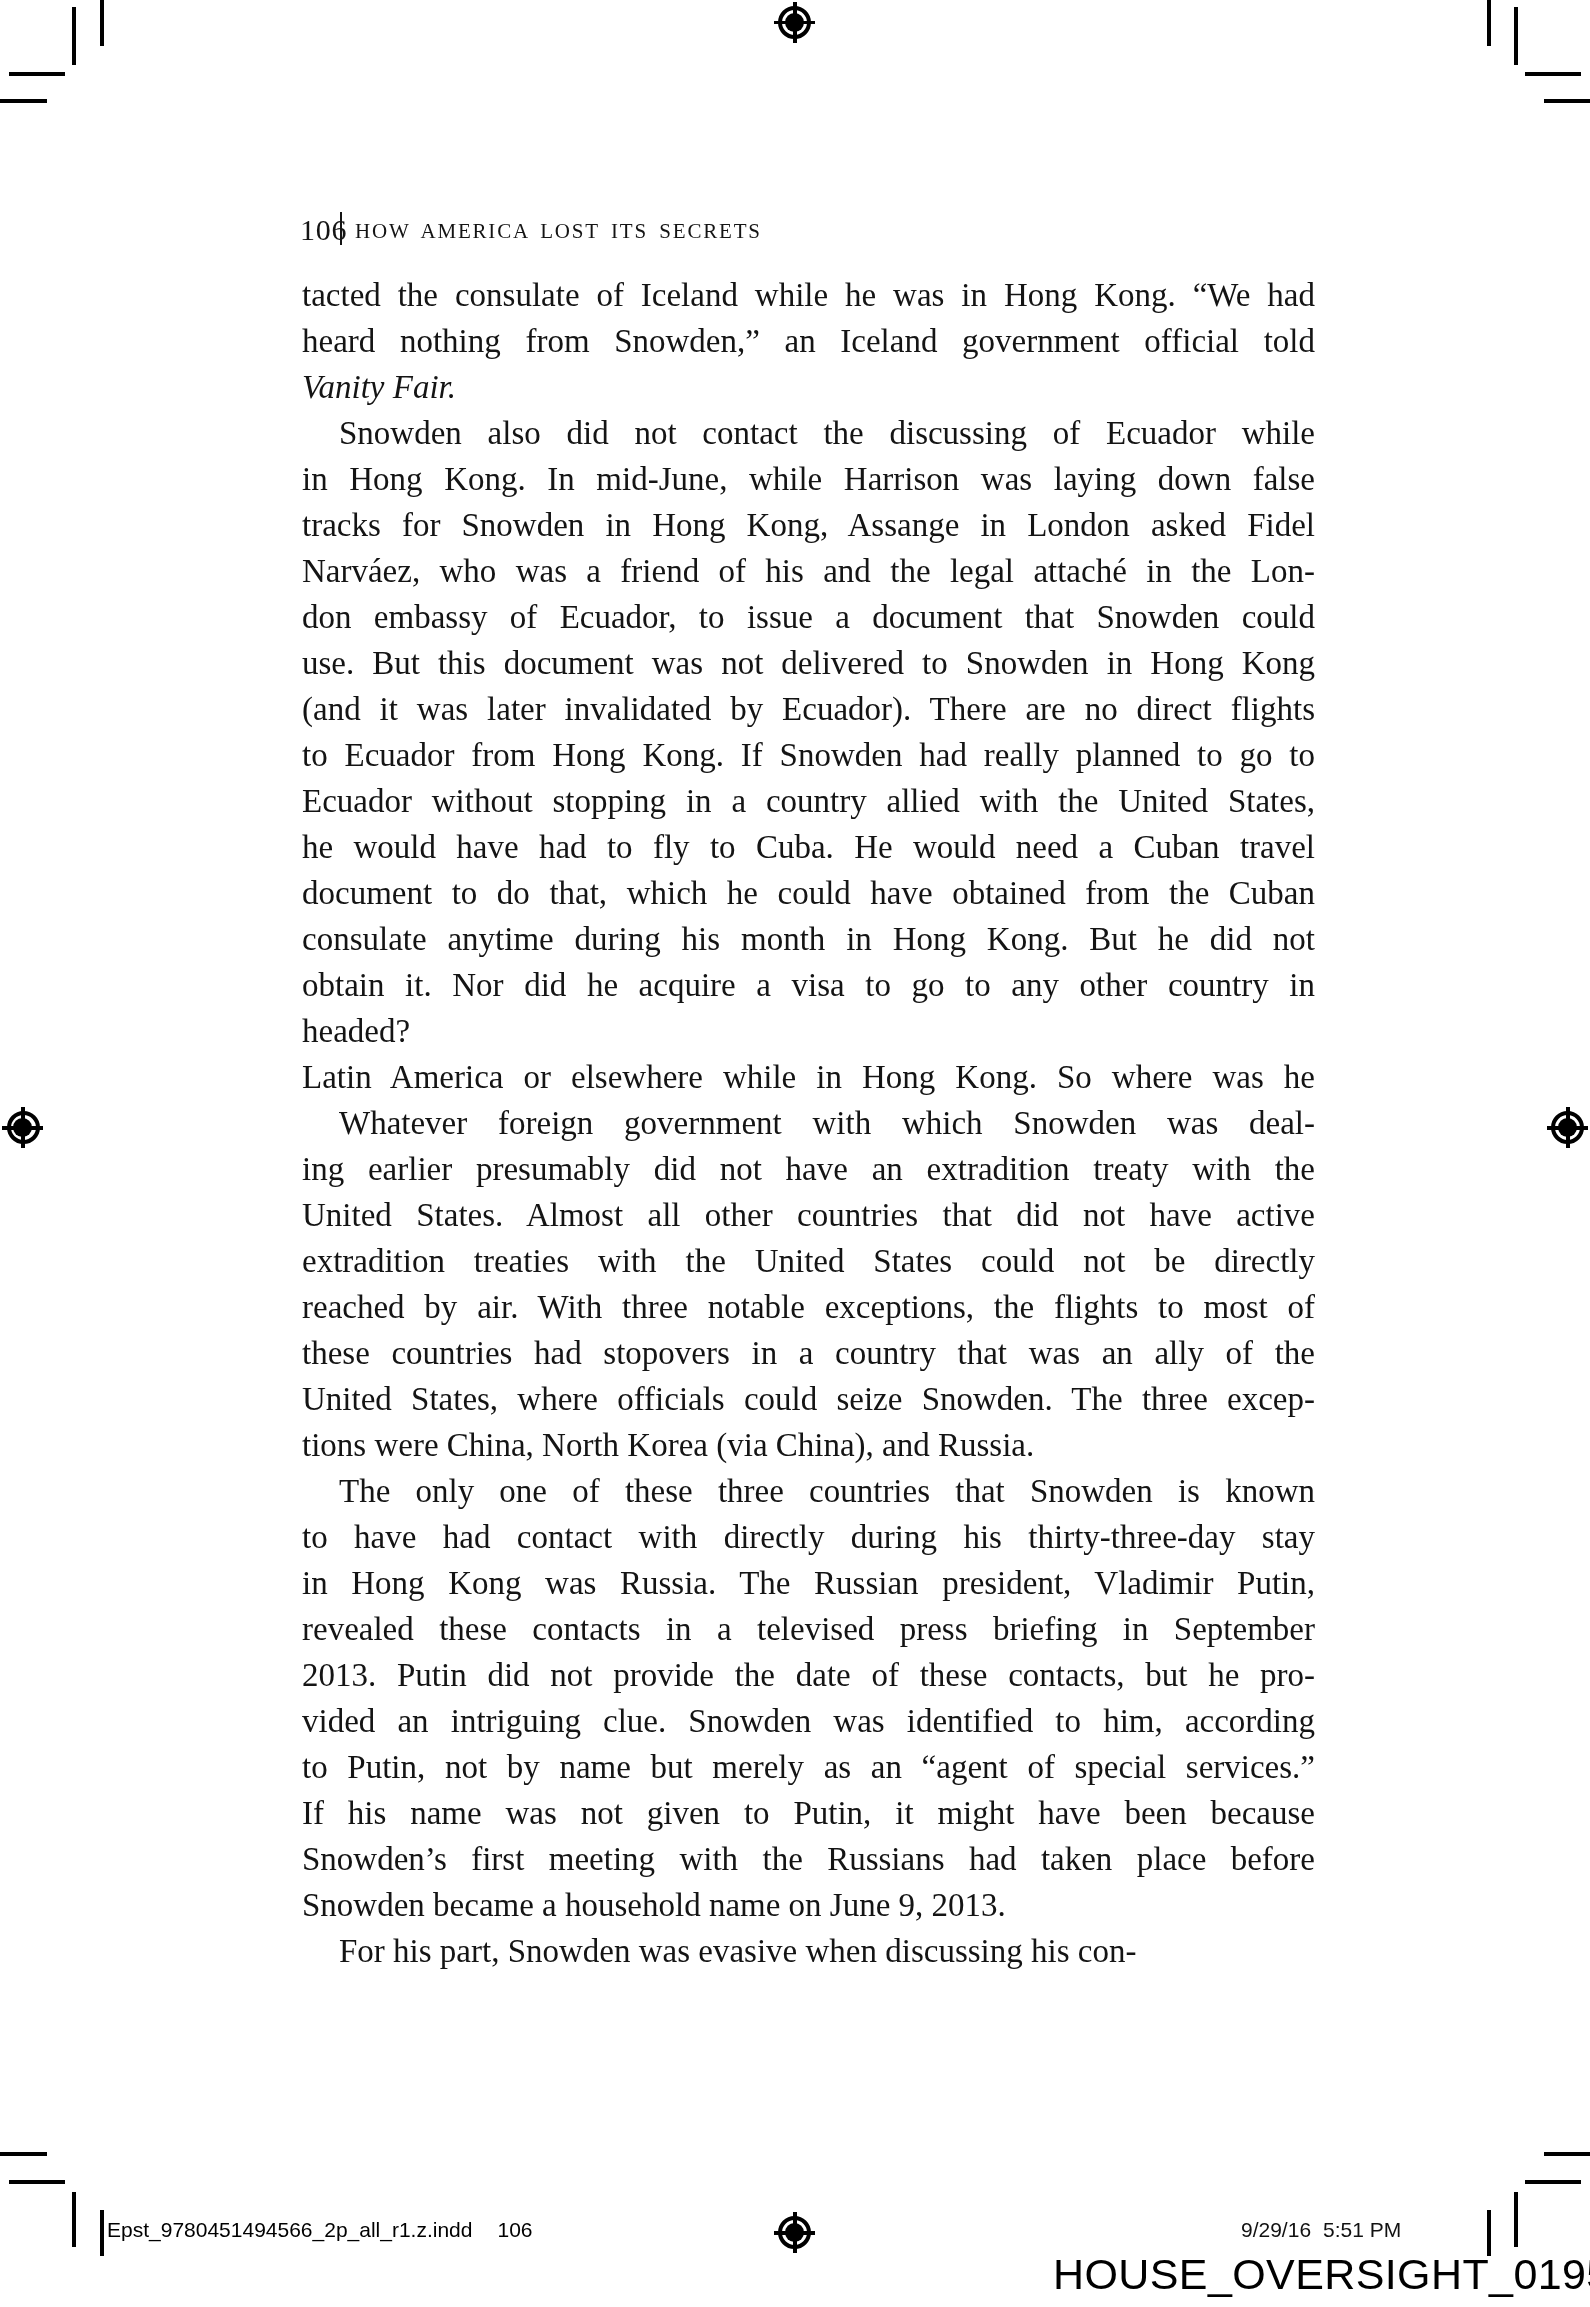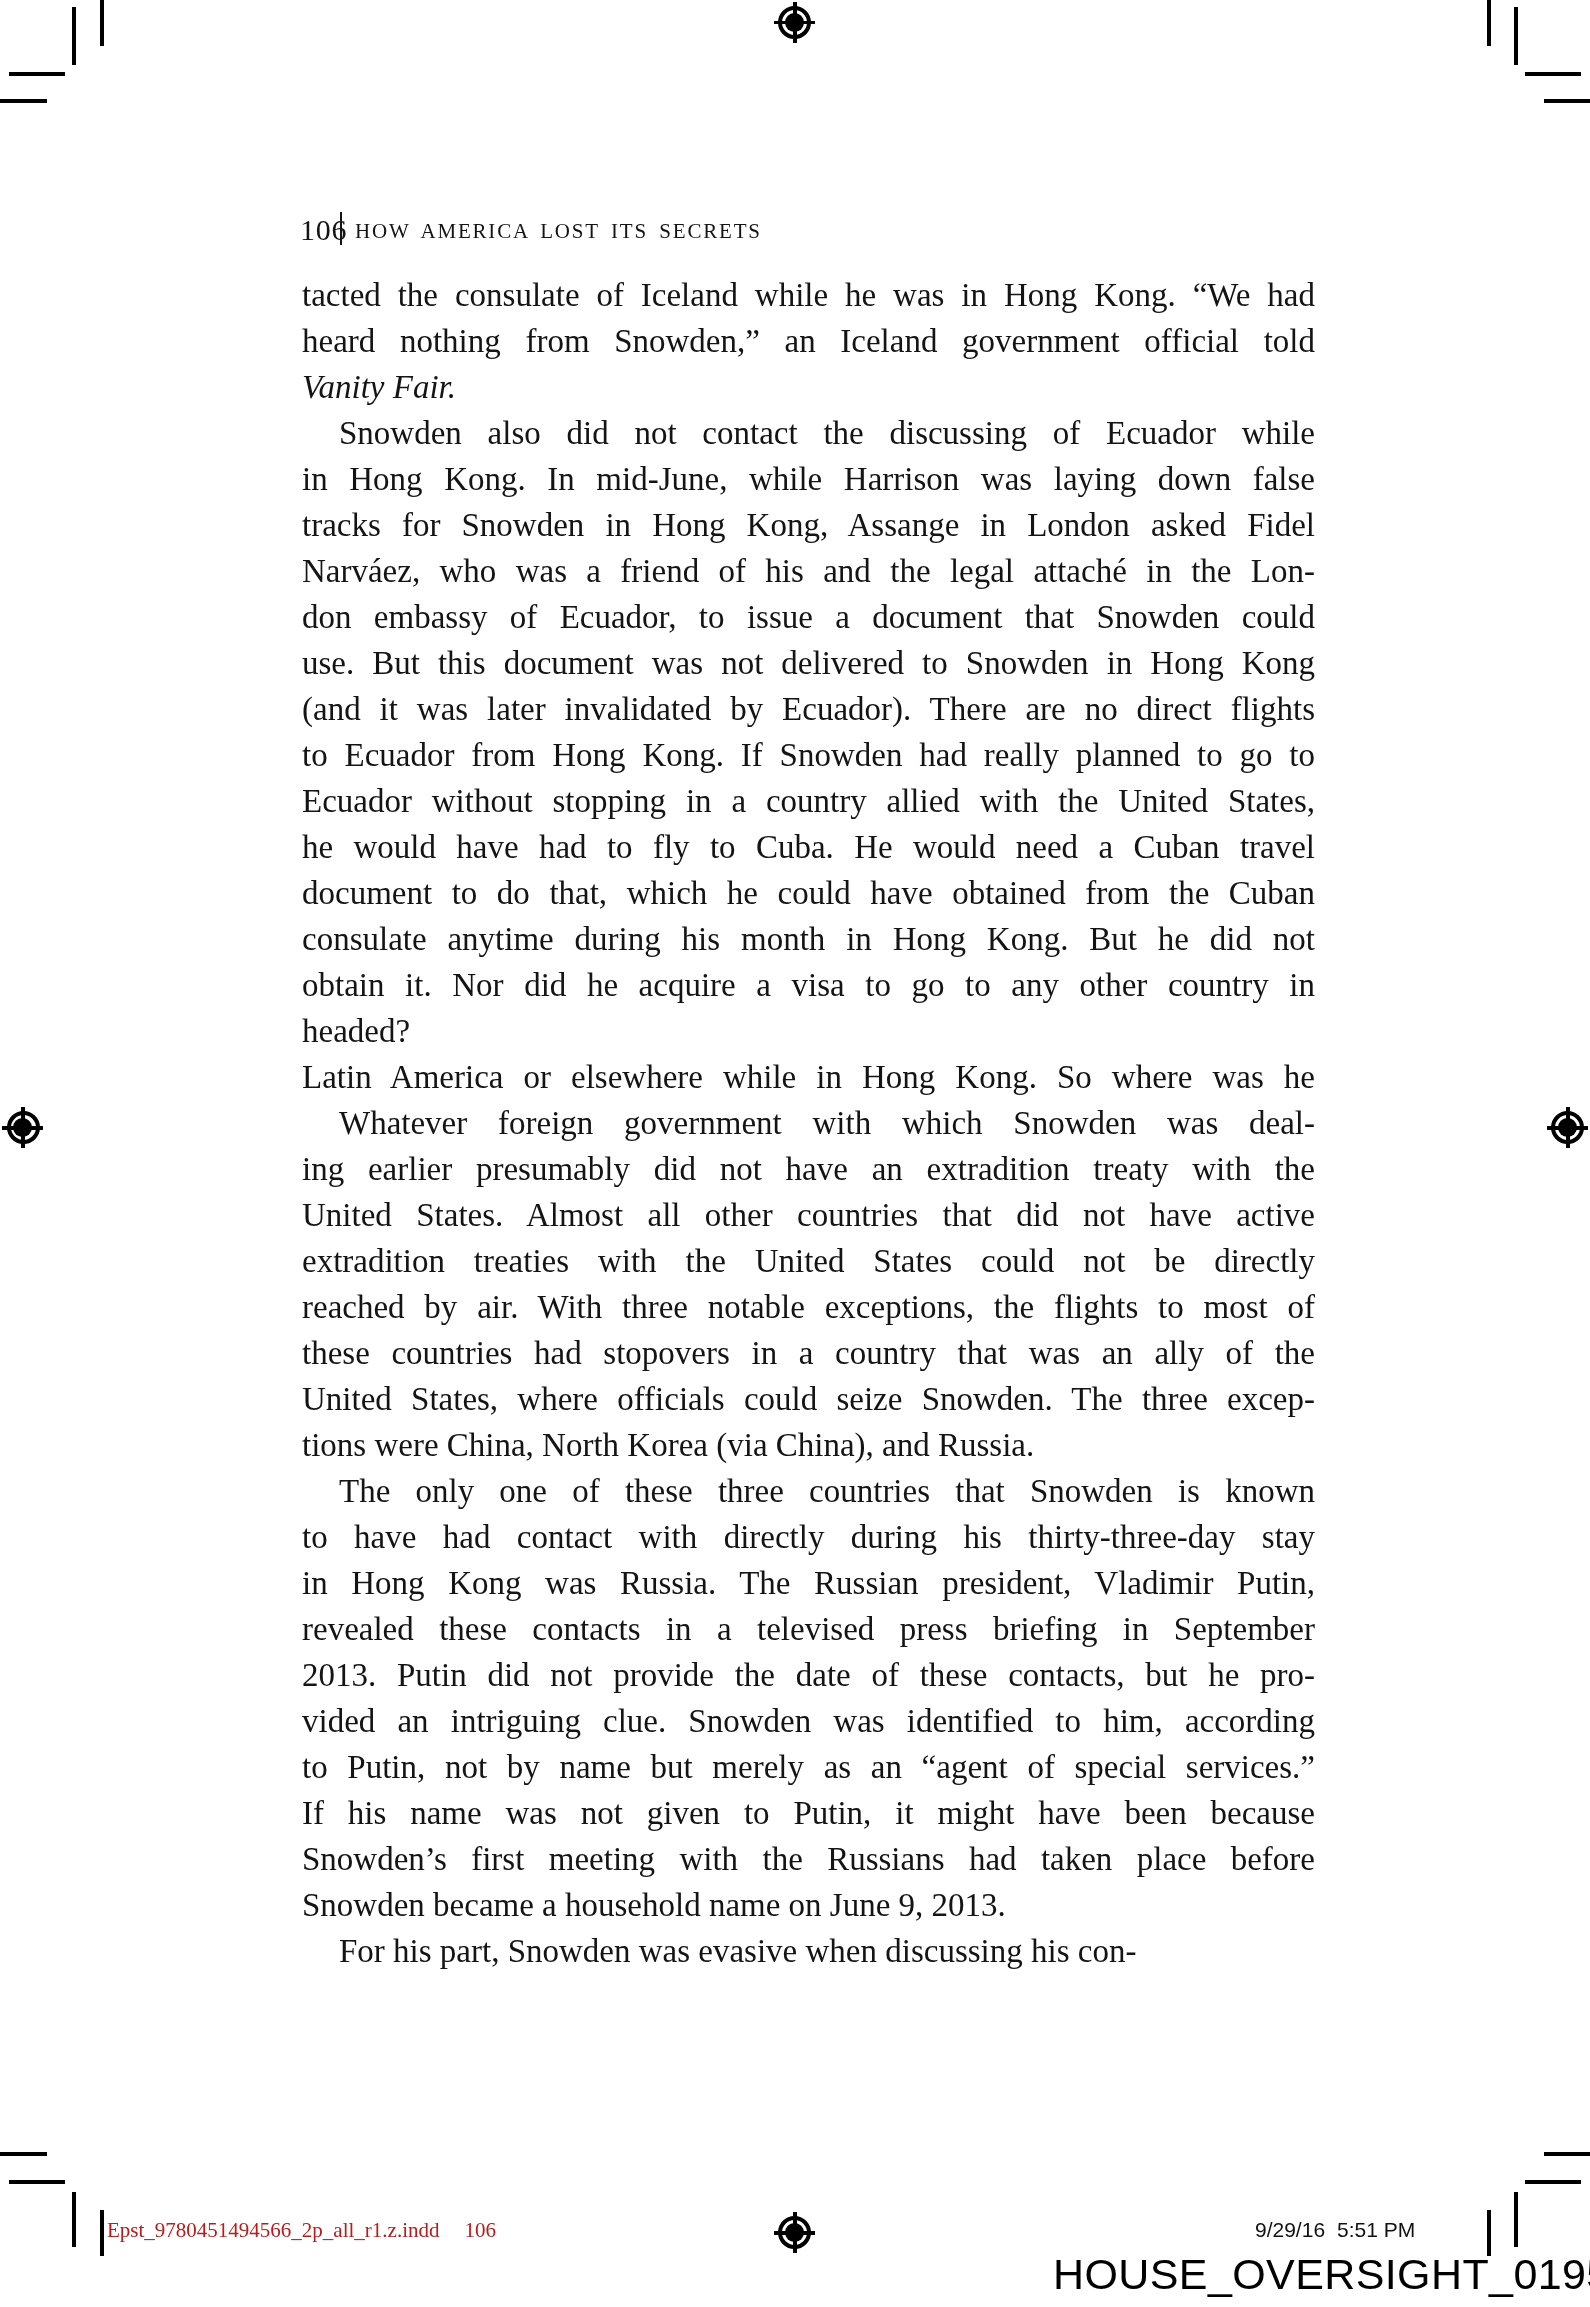--- a/index.html
+++ b/index.html
@@ -61,35 +61,34 @@
   }
   .line.last { text-align-last: left; }
   .line.indent { text-indent: 37px; }
   .line.italic { font-style: italic; }
 
   
   .footer-file {
     position: absolute;
     left: 107px;
     top: 2219px;
-    font-family: Liberation Serif, serif;
+    font-family: Liberation Sans, sans-serif;
     font-size: 21px;
     line-height: 22px;
-    color: #b91c1c;
+    color: #000000;
   }
   .footer-file .file-page { margin-left: 25px; }
   .footer-time {
     position: absolute;
     left: 1241px;
     top: 2219px;
     font-family: "Liberation Sans", sans-serif;
     font-size: 21px;
     line-height: 22px;
     color: #111;
-    margin-left: 14px;
   }
   .footer-time .time-part { margin-left: 12px; }
   .watermark {
     position: absolute;
     left: 1053px;
     top: 2252px;
     font-family: "Liberation Sans", sans-serif;
     font-size: 43px;
     line-height: 44px;
     letter-spacing: 0.4px;

